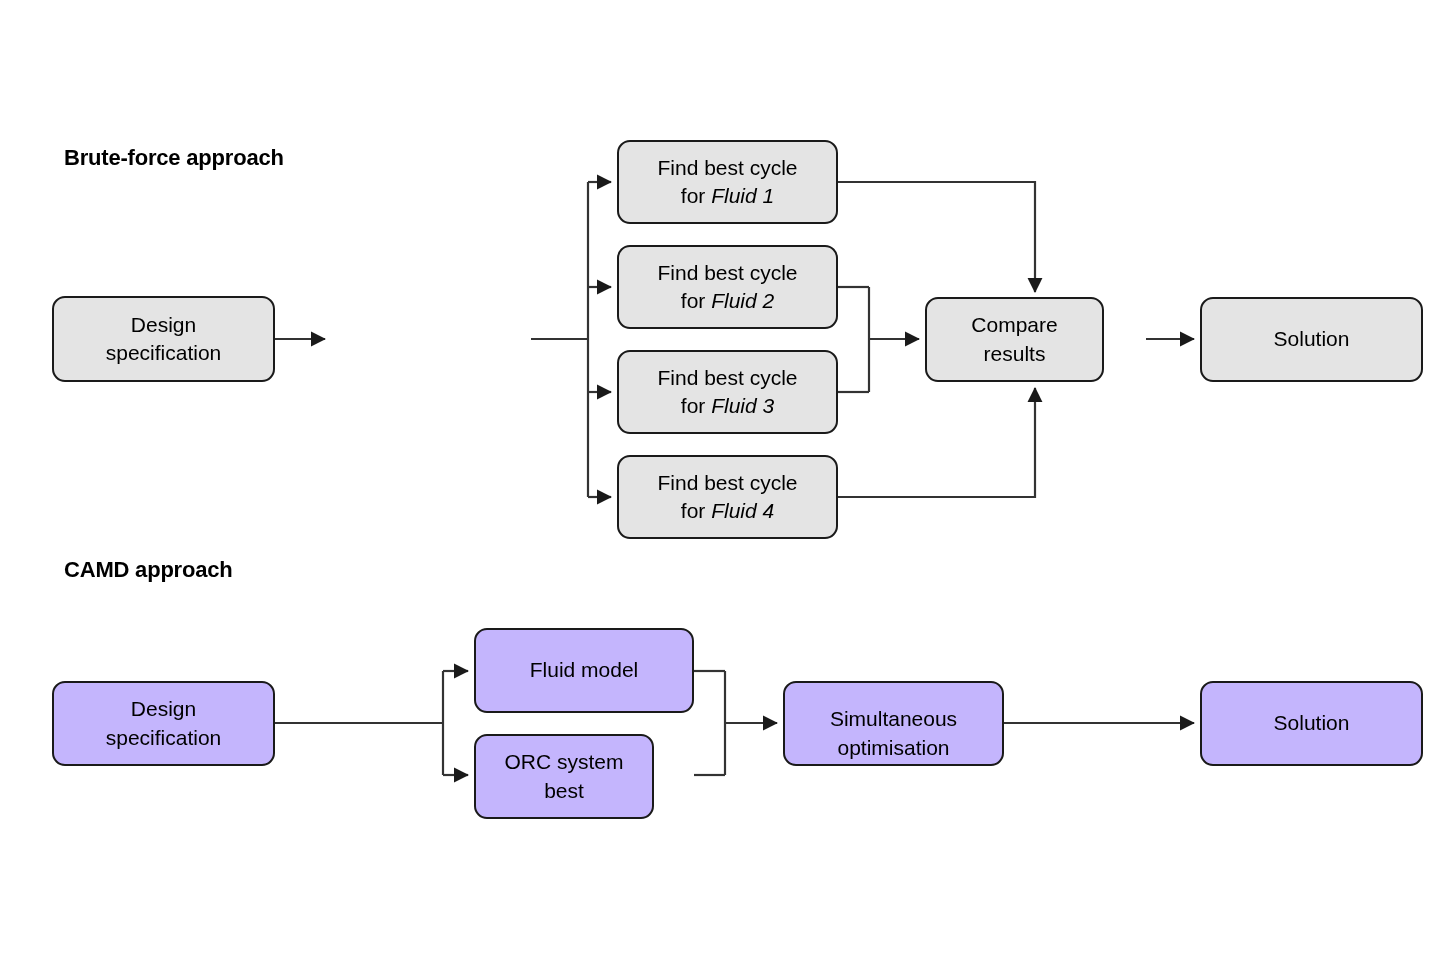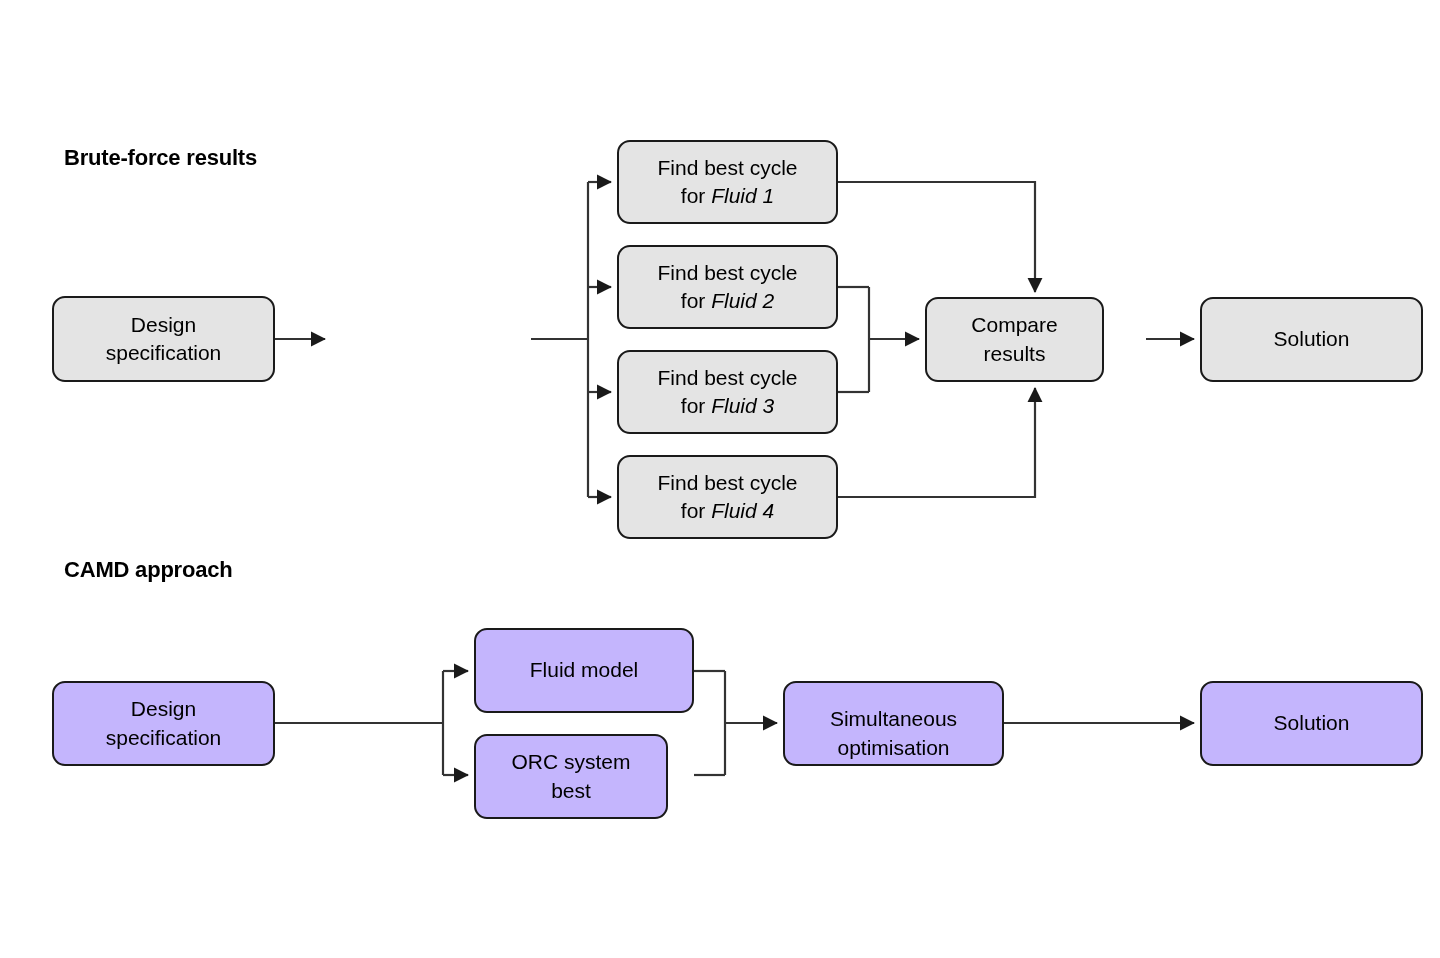--- a/index.html
+++ b/index.html
@@ -103,21 +103,21 @@
 
       <path d="M 694 671 L 725 671"></path>
       <path d="M 694 775 L 725 775"></path>
       <path d="M 725 671 L 725 775"></path>
       <path d="M 725 723 L 777 723" marker-end="url(#arrow)"></path>
 
       <path d="M 1004 723 L 1194 723" marker-end="url(#arrow)"></path>
     </g>
   </svg>
 
-  <div class="section-title" style="left:64px; top:147px;">Brute-force results</div>
+  <div class="section-title" style="left:64px; top:147px;">Brute-force approach</div>
 
   <div class="section-title" style="left:64px; top:559px;">CAMD approach</div>
 
   <div class="node gray" style="left:52px; top:296px; width:223px; height:86px;">
     <span>
       <span class="lbl">Design</span>
       <span class="lbl">specification</span>
     </span>
   </div>
 
@@ -162,21 +162,21 @@
     <span>
       <span class="lbl">Design</span>
       <span class="lbl">specification</span>
     </span>
   </div>
 
   <div class="node green" style="left:474px; top:628px; width:220px; height:85px;">
     <span class="lbl">Fluid model</span>
   </div>
 
-  <div class="node green" style="left:474px; top:734px; width:194px; height:85px;">
+  <div class="node green" style="left:474px; top:734px; width:180px; height:85px;">
     <span>
       <span class="lbl">ORC system</span>
       <span class="lbl">best</span>
     </span>
   </div>
 
   <div class="node green" style="left:783px; top:681px; width:221px; height:85px;align-items:flex-end;">
     <span>
       <span class="lbl">Simultaneous</span>
       <span class="lbl">optimisation</span>

